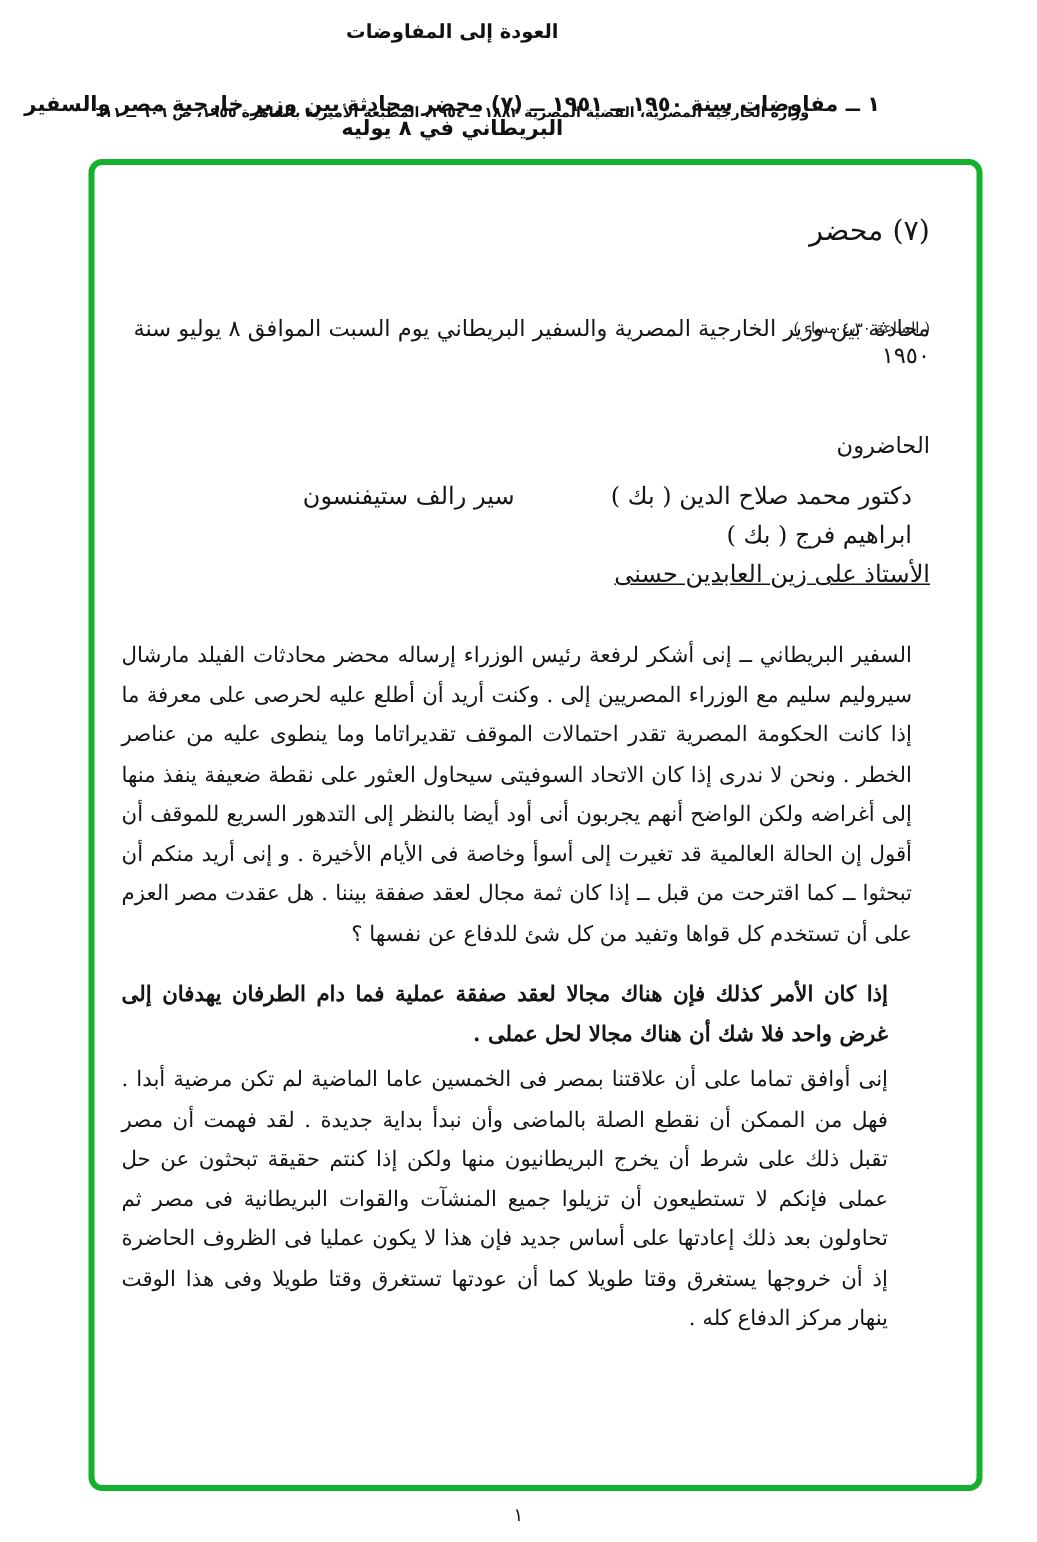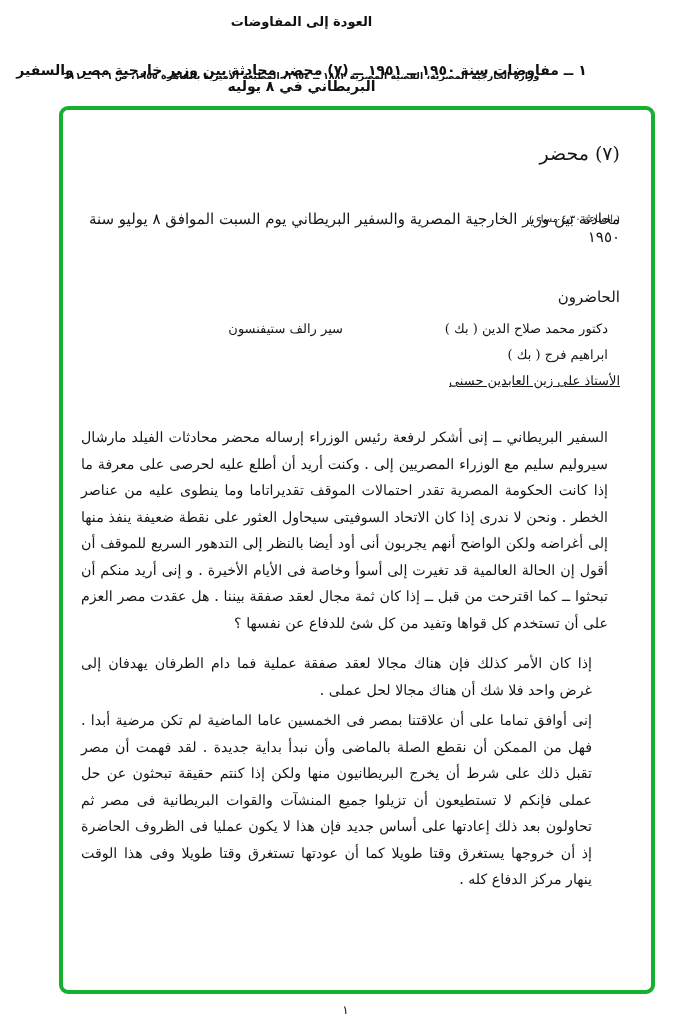--- a/index.html
+++ b/index.html
@@ -16,21 +16,21 @@
   .frame { position: absolute; left: 59px; top: 106px; width: 588px; height: 880px;
            border: 4px solid #14b02e; border-radius: 9px; }
 
   .doc { position: absolute; direction: rtl; font-family: "DejaVu Serif", "Liberation Serif", serif; color: #151515; }
   .center { left: 80px; width: 540px; text-align: right; }
   #d-heading { top: 142px; font-size: 19px; }
   #d-conv { top: 178px; font-size: 15px; margin-top: 32px; }
   #d-time { top: 213px; font-size: 10px; }
   #d-present { top: 288px; font-size: 15px; }
 
-  .att { font-size: 13px; }
+  .att { font-size: 16px; }
   #att-1 { top: 321px; right: 83px; }
   #att-ambass { top: 321px; right: 348px; }
   #att-2 { top: 347px; right: 83px; }
   #att-3 { top: 373px; right: 71px; text-decoration: underline; }
 
   .para { position: absolute; right: 83px; width: 527px; direction: rtl; text-align: justify;
           font-size: 14.2px; line-height: 26.5px; color: #151515; text-align-last: right; }
   #p1 { top: 424px; }
   #p2 { top: 650px; text-indent: 0; }
   #p3 { top: 707px; }
@@ -52,16 +52,16 @@
 <div class="doc center" id="d-conv">محادثة بين وزير الخارجية المصرية والسفير البريطاني يوم السبت الموافق ٨ يوليو سنة ١٩٥٠</div>
 <div class="doc center" id="d-time">( الساعة ٤٫٣٠ مساء )</div>
 <div class="doc center" id="d-present">الحاضرون</div>
 
 <div class="doc att" id="att-1">دكتور محمد صلاح الدين ( بك )</div>
 <div class="doc att" id="att-ambass">سير رالف ستيفنسون</div>
 <div class="doc att" id="att-2">ابراهيم فرج ( بك )</div>
 <div class="doc att" id="att-3">الأستاذ على زين العابدين حسنى</div>
 
 <div class="para" id="p1">السفير البريطاني ــ إنى أشكر لرفعة رئيس الوزراء إرساله محضر محادثات الفيلد مارشال سيروليم سليم مع الوزراء المصريين إلى . وكنت أريد أن أطلع عليه لحرصى على معرفة ما إذا كانت الحكومة المصرية تقدر احتمالات الموقف تقديراتاما وما ينطوى عليه من عناصر الخطر . ونحن لا ندرى إذا كان الاتحاد السوفيتى سيحاول العثور على نقطة ضعيفة ينفذ منها إلى أغراضه ولكن الواضح أنهم يجربون أنى أود أيضا بالنظر إلى التدهور السريع للموقف أن أقول إن الحالة العالمية قد تغيرت إلى أسوأ وخاصة فى الأيام الأخيرة . و إنى أريد منكم أن تبحثوا ــ كما اقترحت من قبل ــ إذا كان ثمة مجال لعقد صفقة بيننا . هل عقدت مصر العزم على أن تستخدم كل قواها وتفيد من كل شئ للدفاع عن نفسها ؟</div>
-<div class="para indent" id="p2" style="width:511px;">إذا كان الأمر كذلك فإن هناك مجالا لعقد صفقة عملية فما دام الطرفان يهدفان إلى غرض واحد فلا شك أن هناك مجالا لحل عملى .</div>
+<div class="para indent" id="p2" style="width:511px;font-weight:bold;">إذا كان الأمر كذلك فإن هناك مجالا لعقد صفقة عملية فما دام الطرفان يهدفان إلى غرض واحد فلا شك أن هناك مجالا لحل عملى .</div>
 <div class="para indent" id="p3" style="width:511px;">إنى أوافق تماما على أن علاقتنا بمصر فى الخمسين عاما الماضية لم تكن مرضية أبدا . فهل من الممكن أن نقطع الصلة بالماضى وأن نبدأ بداية جديدة . لقد فهمت أن مصر تقبل ذلك على شرط أن يخرج البريطانيون منها ولكن إذا كنتم حقيقة تبحثون عن حل عملى فإنكم لا تستطيعون أن تزيلوا جميع المنشآت والقوات البريطانية فى مصر ثم تحاولون بعد ذلك إعادتها على أساس جديد فإن هذا لا يكون عمليا فى الظروف الحاضرة إذ أن خروجها يستغرق وقتا طويلا كما أن عودتها تستغرق وقتا طويلا وفى هذا الوقت ينهار مركز الدفاع كله .</div>
 
 <div id="page-num">١</div>
 
 </body></html>

